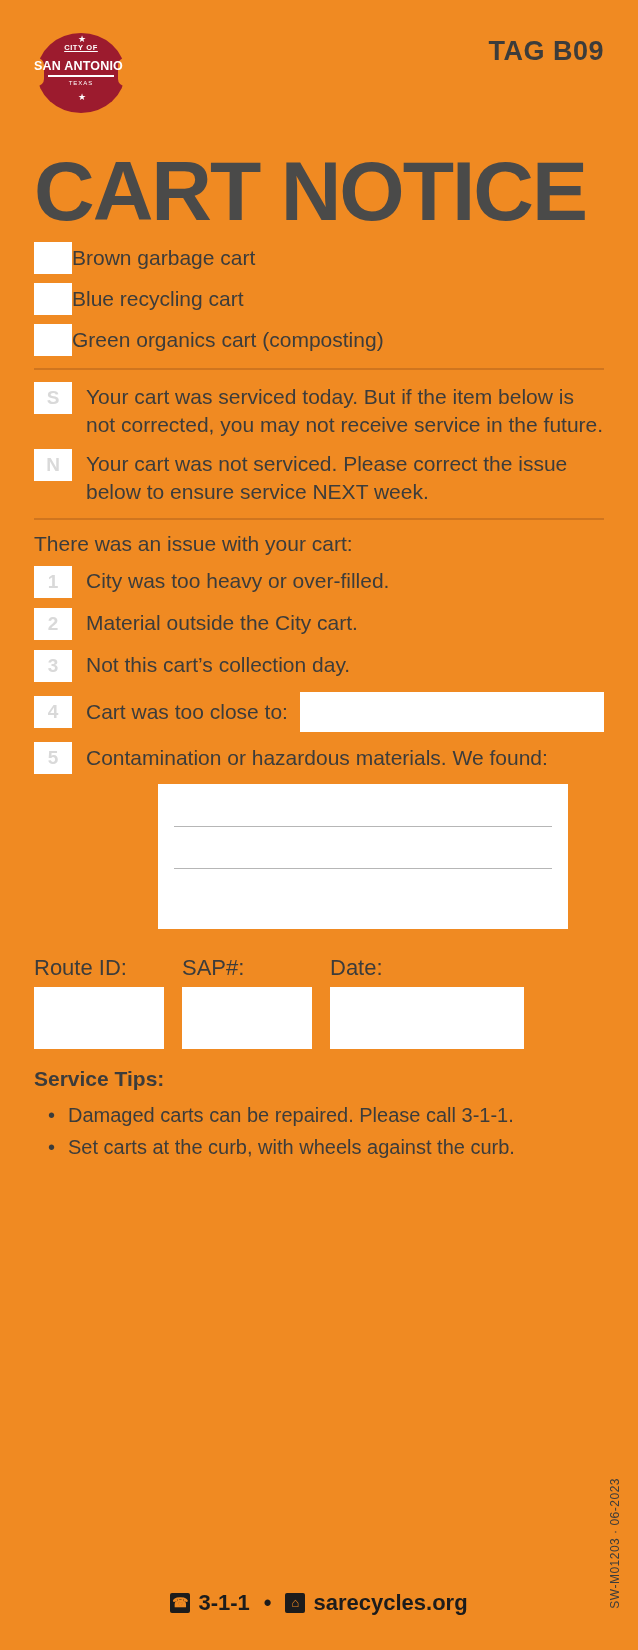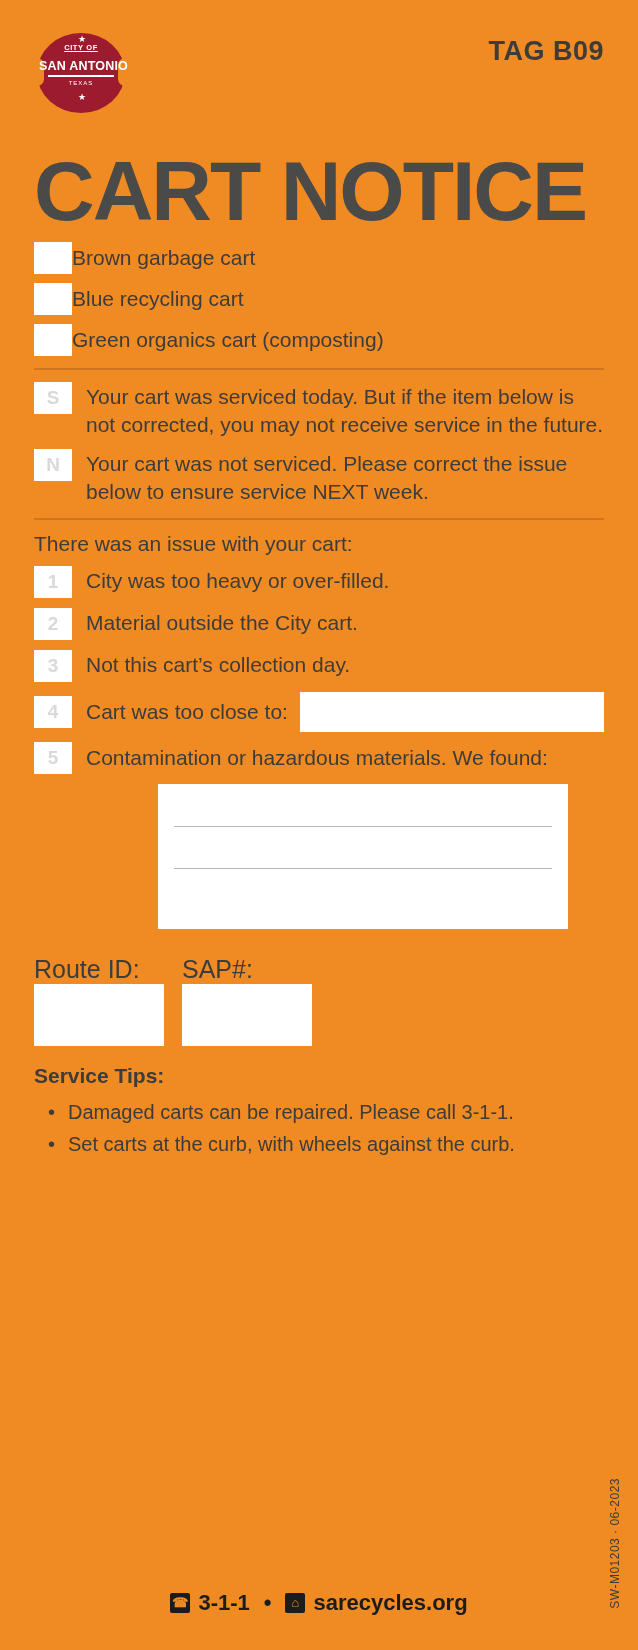--- a/index.html
+++ b/index.html
@@ -69,21 +69,21 @@
     font-size: 7.5px;
     letter-spacing: 0.6px;
     font-weight: bold;
     text-decoration: underline;
   }
   .seal .s-main {
     position: absolute;
     top: 29px;
     left: 0;
     width: 94px;
-    text-align: right;
+    text-align: left;
     color: #ffffff;
     font-size: 12.5px;
     font-weight: bold;
     letter-spacing: 0.2px;
   }
   .seal .s-bar {
     position: absolute;
     top: 45px;
     left: 14px;
     width: 66px;
@@ -223,22 +223,22 @@
   .note-box .ln2 { top: 84px; }
 
   
   .fields {
     display: flex;
     margin-top: 26px;
   }
   .field { margin-right: 18px; }
   .field-label {
     color: #3c3c3b;
-    font-size: 25px;
-    margin-bottom: 0;
+    font-size: 22px;
+    margin-bottom: 6px;
   }
   .field-box { background: #ffffff; height: 62px; }
   .f-route { width: 130px; }
   .f-sap { width: 130px; }
   .f-date { width: 194px; }
 
   
   .tips-title {
     color: #3c3c3b;
     font-weight: bold;
@@ -386,20 +386,24 @@
 
   <div class="fields">
     <div class="field">
       <div class="field-label">Route ID:</div>
       <div class="field-box f-route"></div>
     </div>
     <div class="field">
       <div class="field-label">SAP#:</div>
       <div class="field-box f-sap"></div>
     </div>
+    <div class="field">
+      <div class="field-label">Date:</div>
+      <div class="field-box f-date"></div>
+    </div>
   </div>
 
   <div class="tips-title">Service Tips:</div>
   <ul class="tips">
     <li>Damaged carts can be repaired. Please call 3-1-1.</li>
     <li>Set carts at the curb, with wheels against the curb.</li>
   </ul>
 
   <div class="sidecode">SW-M01203 · 06-2023</div>
 

